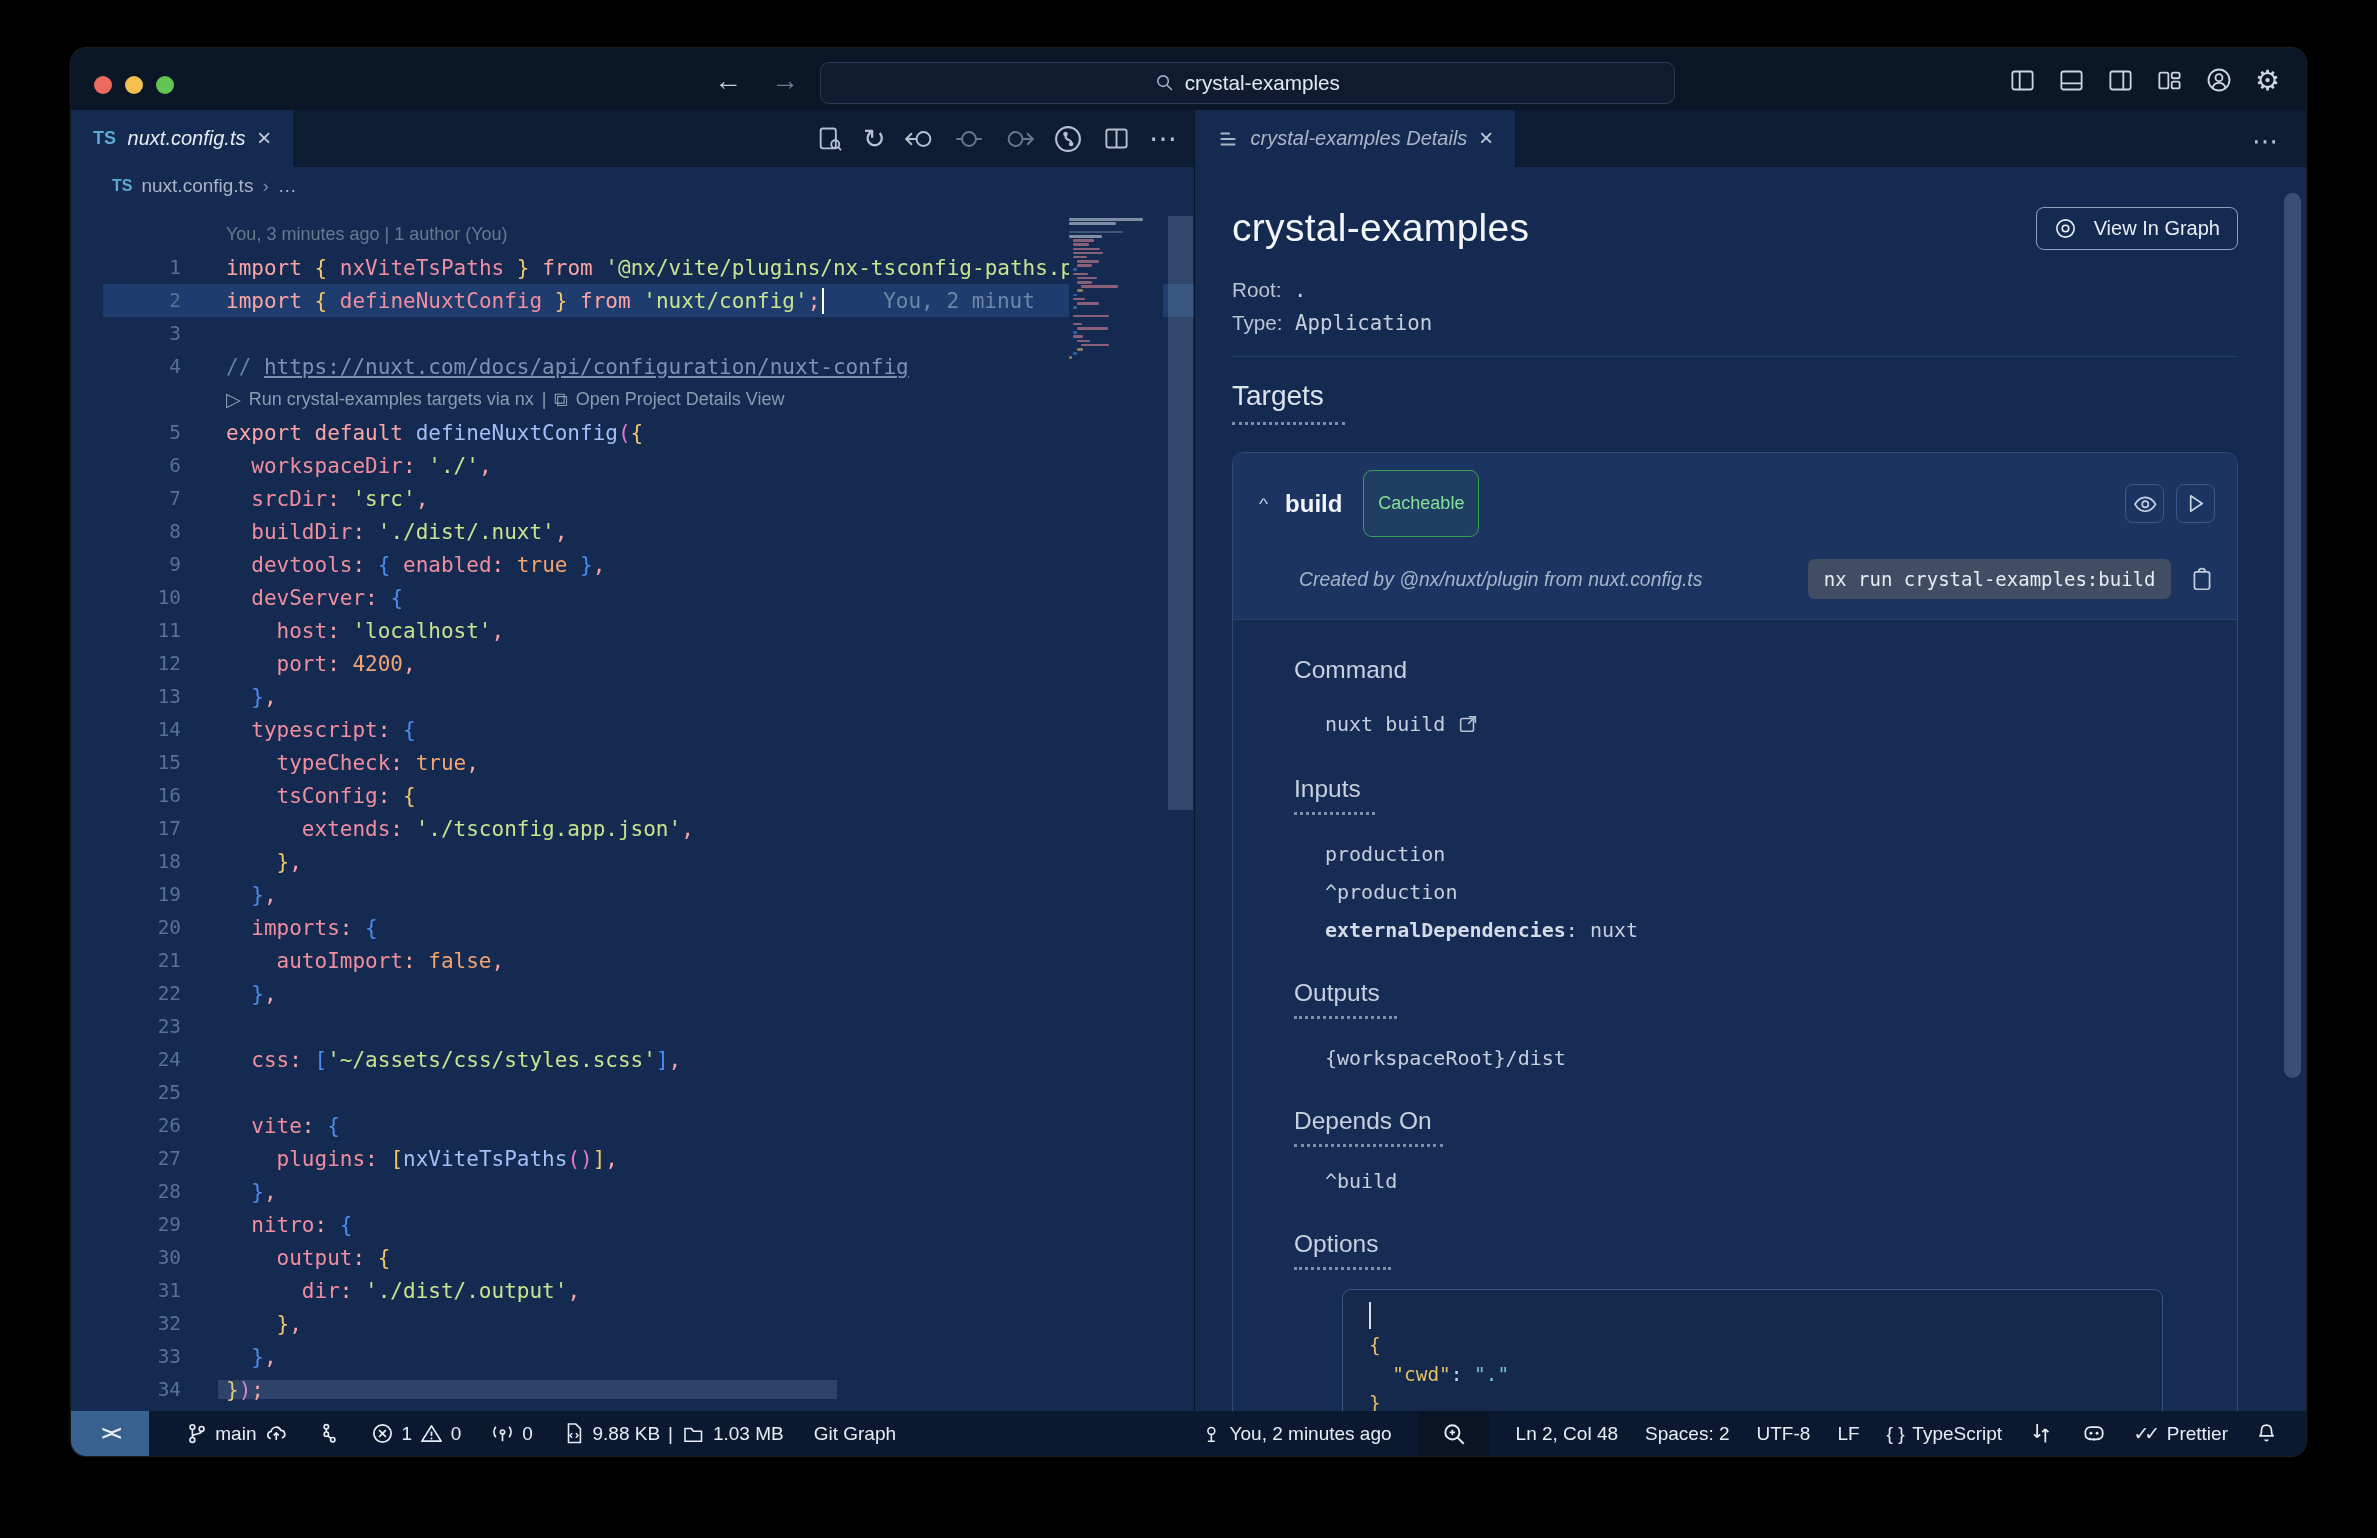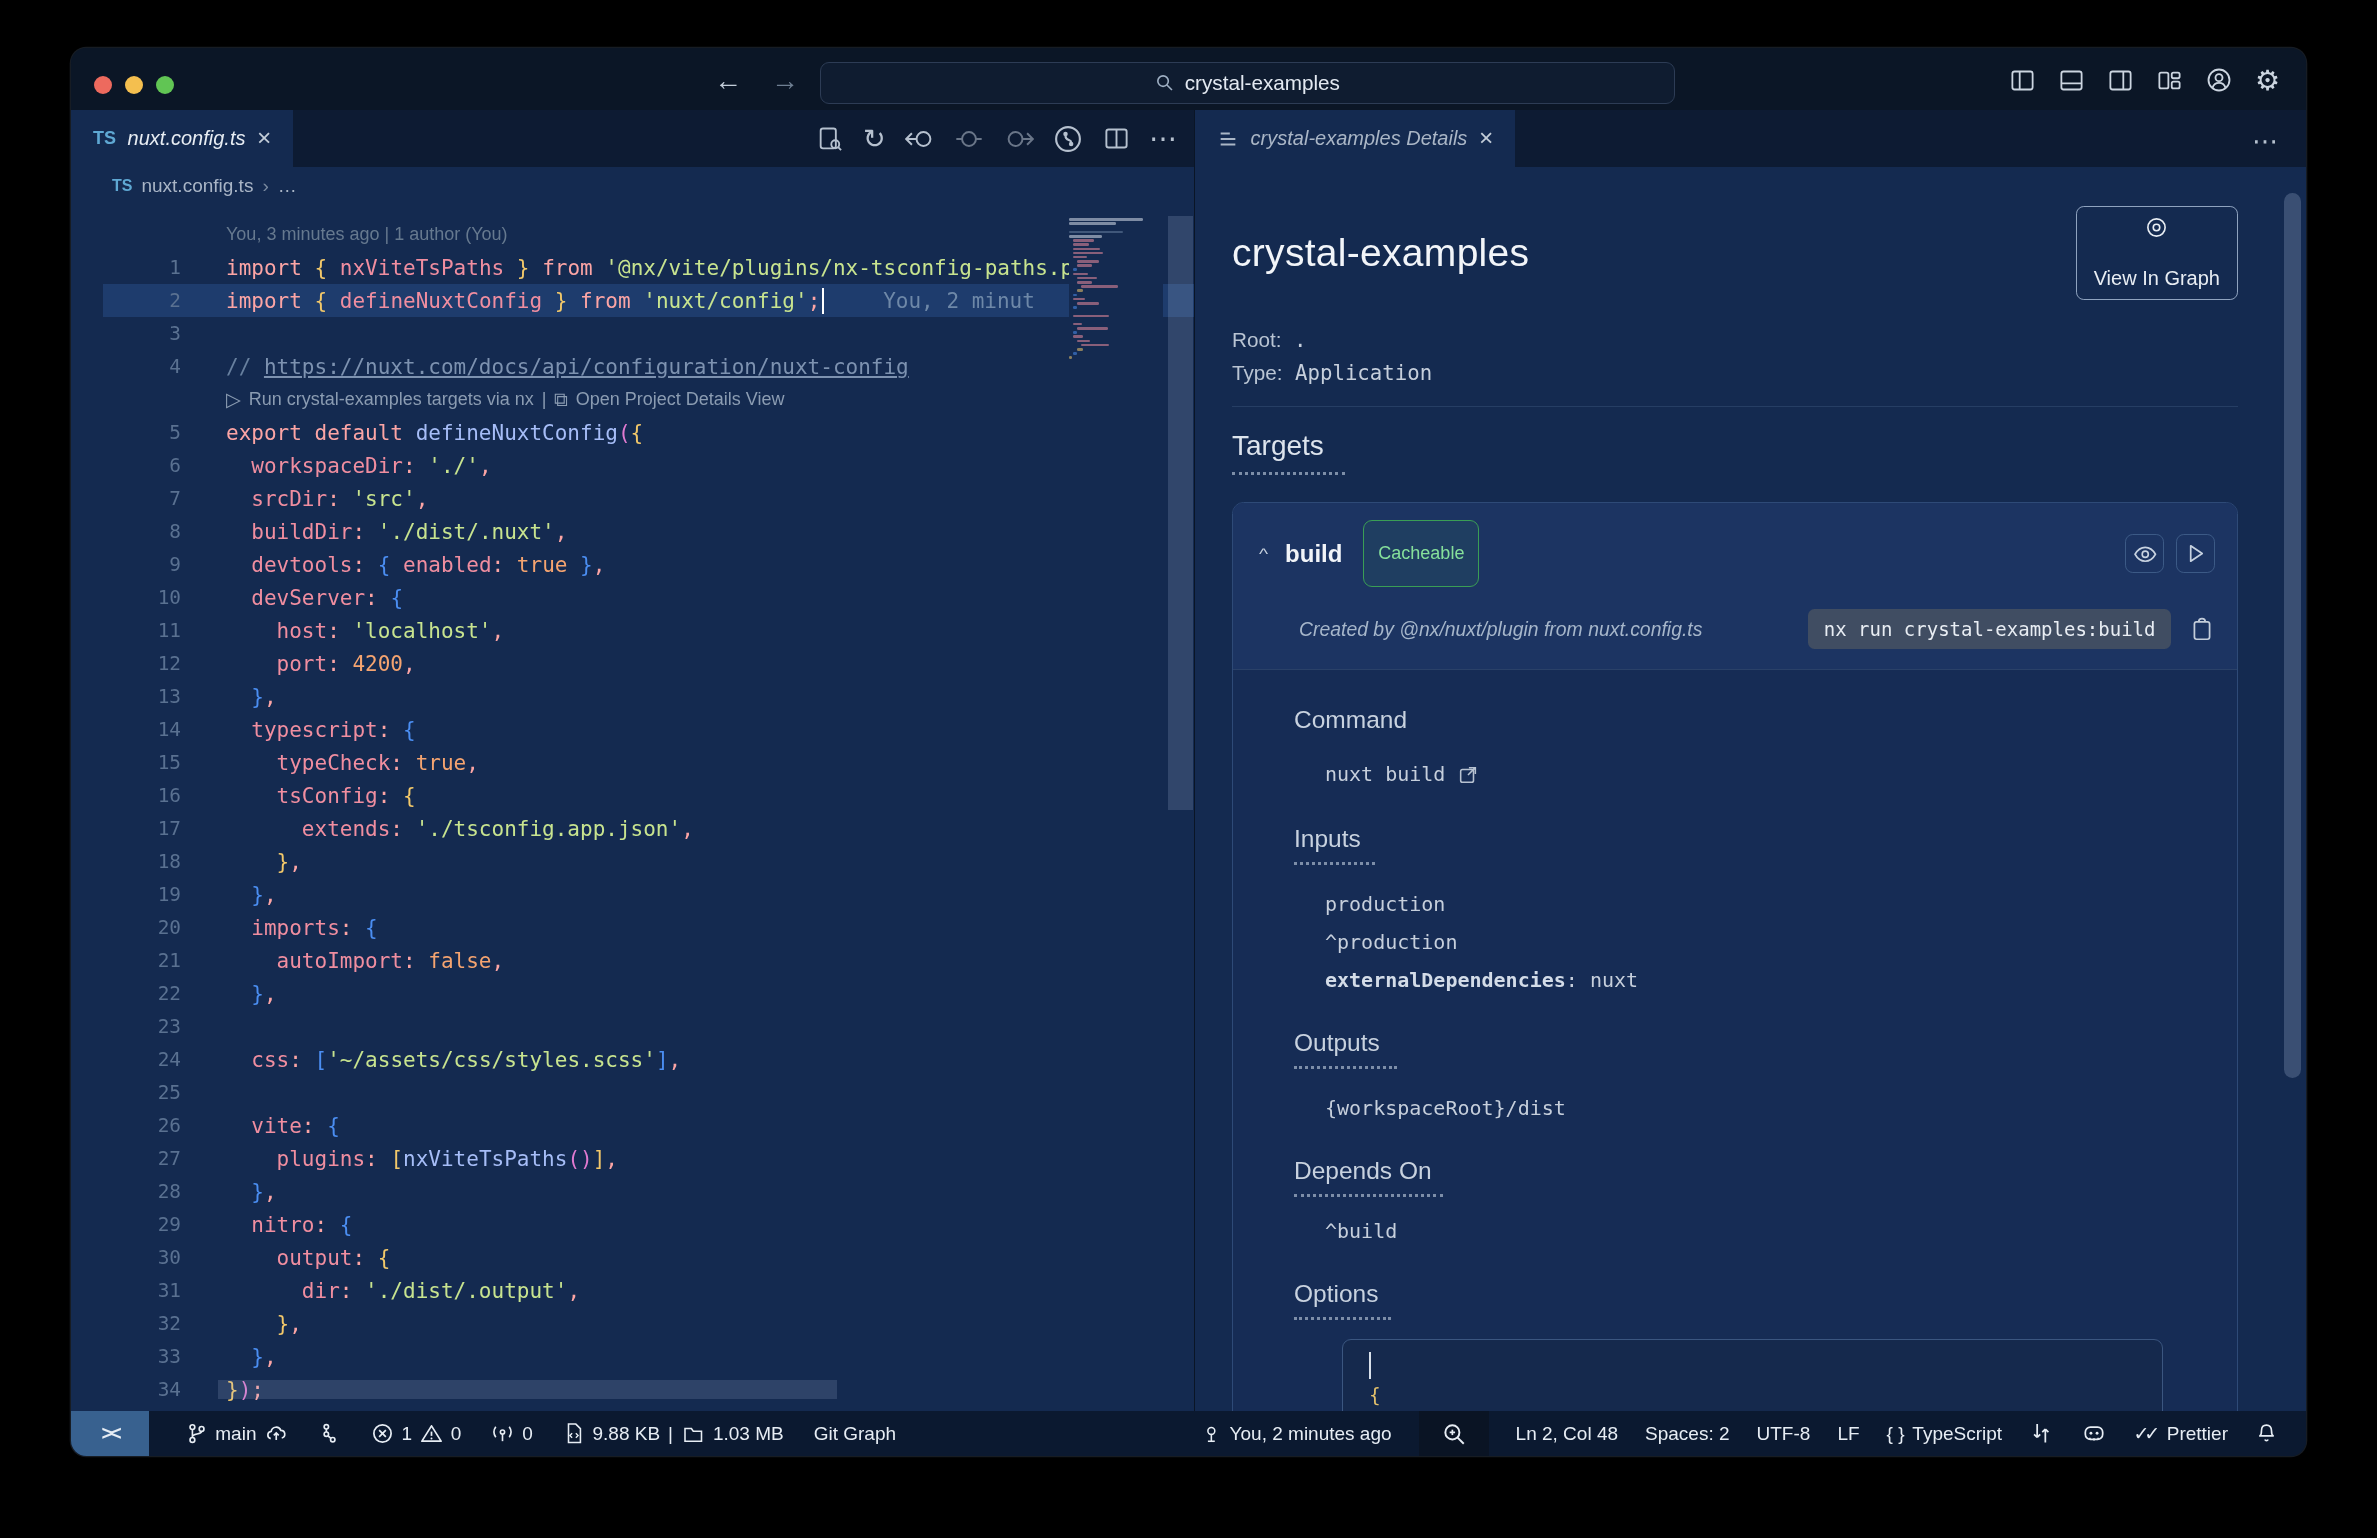--- a/index.html
+++ b/index.html
@@ -45,21 +45,21 @@
   .cursor{display:inline-block;width:2.6px;height:26px;background:#fff;margin-left:1.3px;}
   .ghost{margin-left:59px;color:rgba(130,155,182,.8);}
   .minimap{position:absolute;right:31px;top:11.6px;width:94px;z-index:3;background:#142a50;padding-top:2.6px;}
   .vscroll{position:absolute;right:1.3px;top:11.6px;width:24.5px;height:594px;background:rgba(165,185,215,.20);z-index:4;}
   .hscroll{position:absolute;left:115px;bottom:11.6px;width:619px;height:19.4px;background:rgba(165,185,215,.18);z-index:4;}
   
   .panelbody{position:relative;flex:1;overflow:hidden;padding:0 0 0 37px;}
   .ptab-more{position:absolute;right:28px;top:15.5px;color:#b6c1cf;font-size:26px;}
   .ptitle-row{margin-top:39px;display:flex;align-items:center;justify-content:space-between;margin-right:68px;}
   .ptitle{font-size:39px;color:#f2f5f9;font-weight:500;letter-spacing:0.3px;}
-  .btn-graph{display:flex;align-items:center;gap:28px;border:1.3px solid #8fa3bf;border-radius:7.8px;padding:9px 17px;color:#e8edf3;font-size:20px;flex-direction:column;}
+  .btn-graph{display:flex;align-items:center;gap:17px;border:1.3px solid #8fa3bf;border-radius:7.8px;padding:9px 17px;color:#e8edf3;font-size:20px;}
   .meta{font-family:"DejaVu Sans Mono",monospace;font-size:20.7px;color:#c6cfdc;}
   .meta .lbl{font-family:"Liberation Sans",sans-serif;color:#b9c4d3;}
   .pdivider{height:1.3px;background:#263e64;margin:20.7px 68px 0 0;}
   .sechead{font-size:28px;color:#dde4ed;margin-top:23px;}
   .dots{margin-top:10.3px;width:113px;border-bottom:3.9px dotted #7d8ea8;}
   .card{margin:27px 68px 0 0;border:1.3px solid #2e4a77;border-radius:11.6px;background:#162c55;}
   .card-top{background:#1c3462;border-radius:10.3px 10.3px 0 0;padding:17px 22px 19.4px 26px;}
   .build-row{display:flex;align-items:center;gap:17px;}
   .chev{color:#c4cedb;font-size:19.4px;transform:scaleY(.8);}
   .build-name{color:#f1f4f8;font-size:24px;font-weight:bold;}
@@ -68,21 +68,21 @@
   .iconbtn{width:37px;height:37px;border:1.3px solid #3c5a86;border-radius:7.8px;display:flex;align-items:center;justify-content:center;color:#c7d2e0;}
   .created-row{display:flex;align-items:center;margin-top:22px;gap:18px;}
   .created{font-style:italic;color:#a6b6ca;font-size:19.4px;margin-left:40px;flex:1;}
   .chip{font-family:"DejaVu Sans Mono",monospace;font-size:19px;color:#e8edf3;background:#404d62;border-radius:6.5px;padding:9px 15.5px;white-space:nowrap;}
   .card-divider{height:1.3px;background:#2a4168;}
   .card-body{padding:36px 26px 0 61px;}
   .h3{font-size:24.5px;color:#c8d2df;}
   .h3dots{margin-top:9px;border-bottom:3.9px dotted #7d8ea8;}
   .mono-item{font-family:"DejaVu Sans Mono",monospace;font-size:20px;color:#c6cfdc;margin-left:31px;}
   .kvb{font-weight:bold;color:#d3dce8;}
-  .cmdline{display:flex;align-items:flex-end;gap:11.6px;margin-top:28px;}
+  .cmdline{display:flex;align-items:center;gap:11.6px;margin-top:28px;}
   .optbox{margin:19.4px 48px 0 48px;height:147px;border:1.3px solid #3b5680;border-radius:9px;background:#15294d;padding:13px 0 0 26px;font-family:"DejaVu Sans Mono",monospace;font-size:19.4px;overflow:hidden;position:relative;}
   .optline{height:29px;display:flex;align-items:center;white-space:pre;}
   .opt-brace{color:#e3c06b}.opt-key{color:#e3c06b}.opt-val{color:#74c3c9}.opt-punct{color:#cdd6e2}
   .optcaret{position:absolute;left:26px;top:11.6px;width:1.9px;height:27px;background:#d8e0ea;}
   .pscroll{position:absolute;right:5.2px;top:26px;width:17px;height:885px;border-radius:8.4px;background:rgba(130,150,180,.35);}
   
   .statusbar{height:45px;flex:0 0 45px;background:#0b1930;display:flex;align-items:center;color:#e7edf4;font-size:19px;position:relative;}
   .sb-left{display:flex;align-items:center;gap:30px;height:100%;}
   .sb-right{margin-left:auto;display:flex;align-items:center;gap:27px;height:100%;padding-right:28px;}
   .sbitem{display:flex;align-items:center;gap:7.8px;height:100%;}

